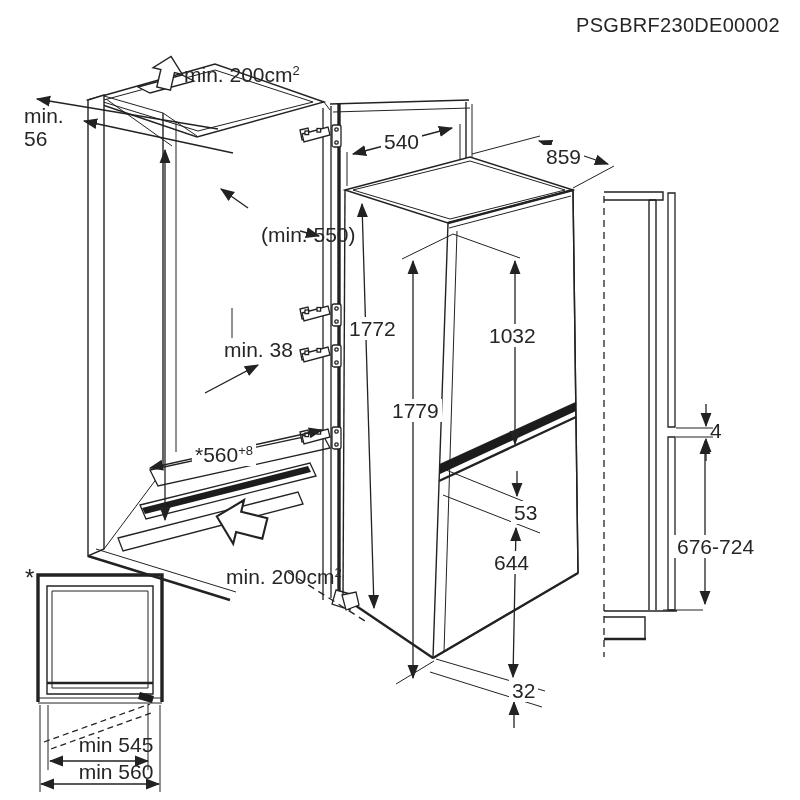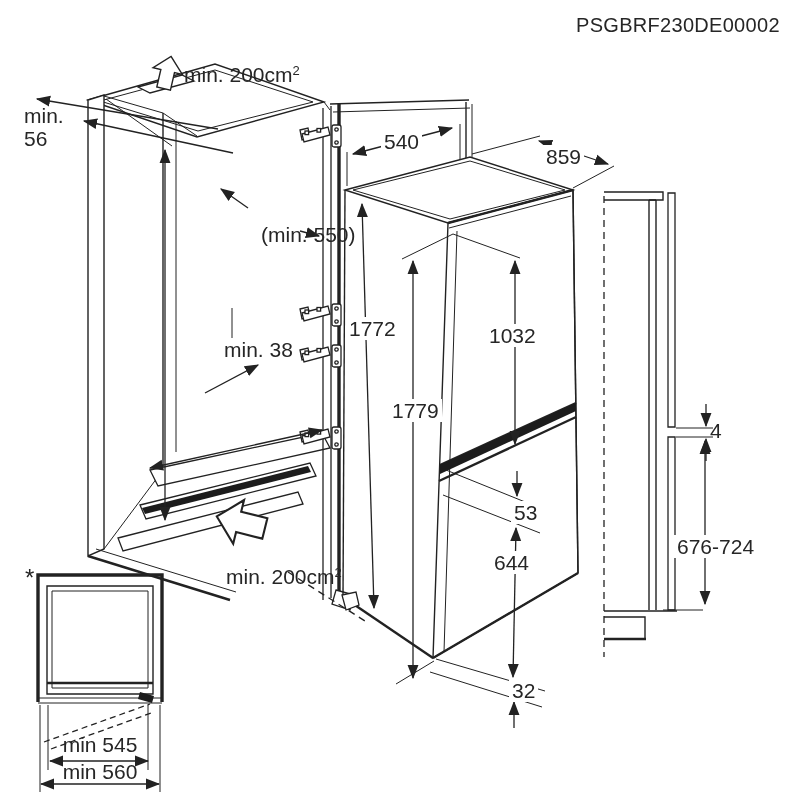--- a/index.html
+++ b/index.html
@@ -2,21 +2,21 @@
 <html><head>
 <meta charset="utf-8">
 <style>
   html,body{margin:0;padding:0;background:#fff;}
   #stage{position:relative;width:800px;height:800px;background:#fff;overflow:hidden;
          font-family:"Liberation Sans",sans-serif;}
   #stage svg{position:absolute;left:0;top:0;}
   .lbl{position:absolute;font-size:21px;color:#262626;line-height:1.1;white-space:pre-line;z-index:5;}
   .bg{background:#fff;padding:0 3px;}
   .sup{font-size:13px;position:relative;top:-7px;}
-  .ctr{text-align:center;}
+  .ctr{text-align:center;margin-left:16px;}
   .pn{font-size:20px;letter-spacing:.3px;}
   .smiley{font-size:19px;position:relative;top:-1px;}
   
   .s{stroke:#222;fill:none;stroke-width:1.4;}
   .thin{stroke:#222;fill:none;stroke-width:1;}
   .s2{stroke:#222;fill:none;stroke-width:2.4;}
   .s3{stroke:#222;fill:none;stroke-width:3.4;}
   .dim{stroke:#222;fill:none;stroke-width:1.3;}
   .dash{stroke-dasharray:7 5;}
   .dash2{stroke-dasharray:6 4;}
@@ -238,20 +238,23 @@
 <div class="lbl" style="left:24px;top:104px;">min.
 56</div>
 
 
 <div class="lbl" style="left:221px;top:200px;margin-left:40px;">
   <span style="display:block;">(min. 550)</span>
 </div>
 
 <div class="lbl" style="left:224px;top:338px;">min. 38</div>
 
+<div class="lbl bg" style="left:192px;top:420px;">
+  <span>*560</span><span class="sup">+8</span>
+</div>
 
 <div class="lbl" style="left:226px;top:542px;">
   <span>min. 200cm</span><span class="sup">2</span>
 </div>
 
 <div class="lbl bg" style="left:381px;top:130px;">540</div>
 
 <div class="lbl bg" style="left:543px;top:145px;">859</div>
 
 <div class="lbl bg" style="left:346px;top:317px;">1772</div>

